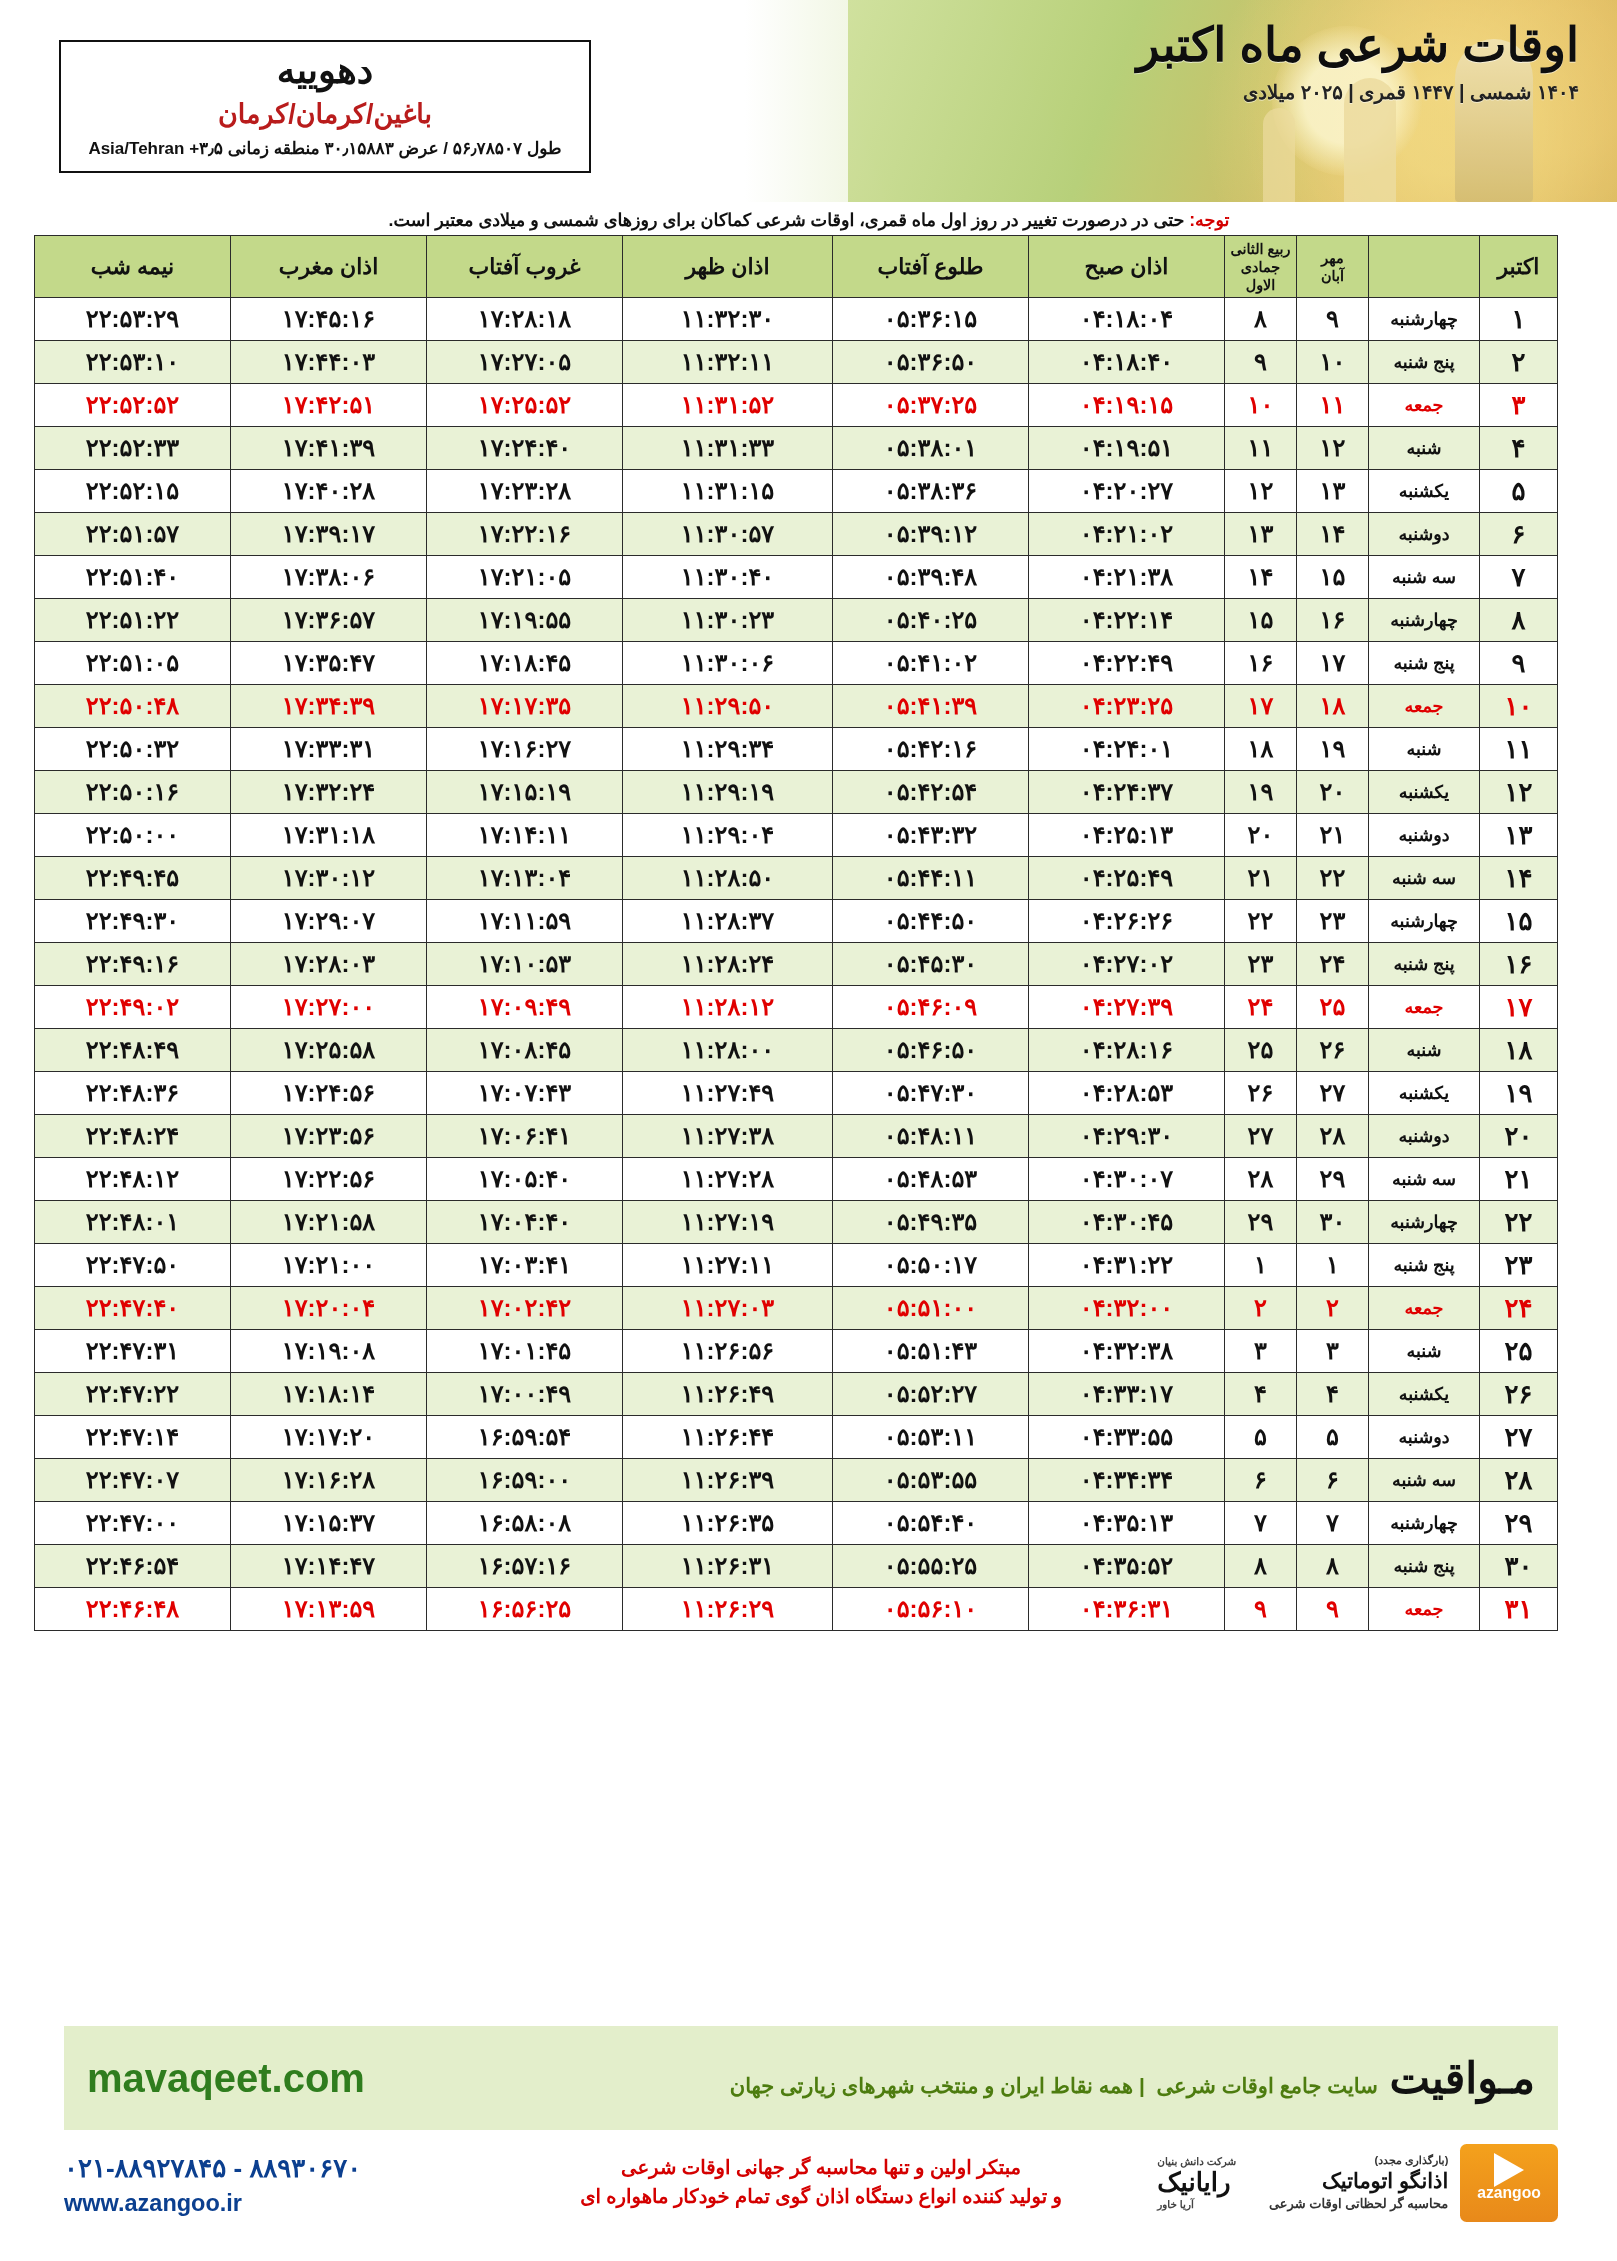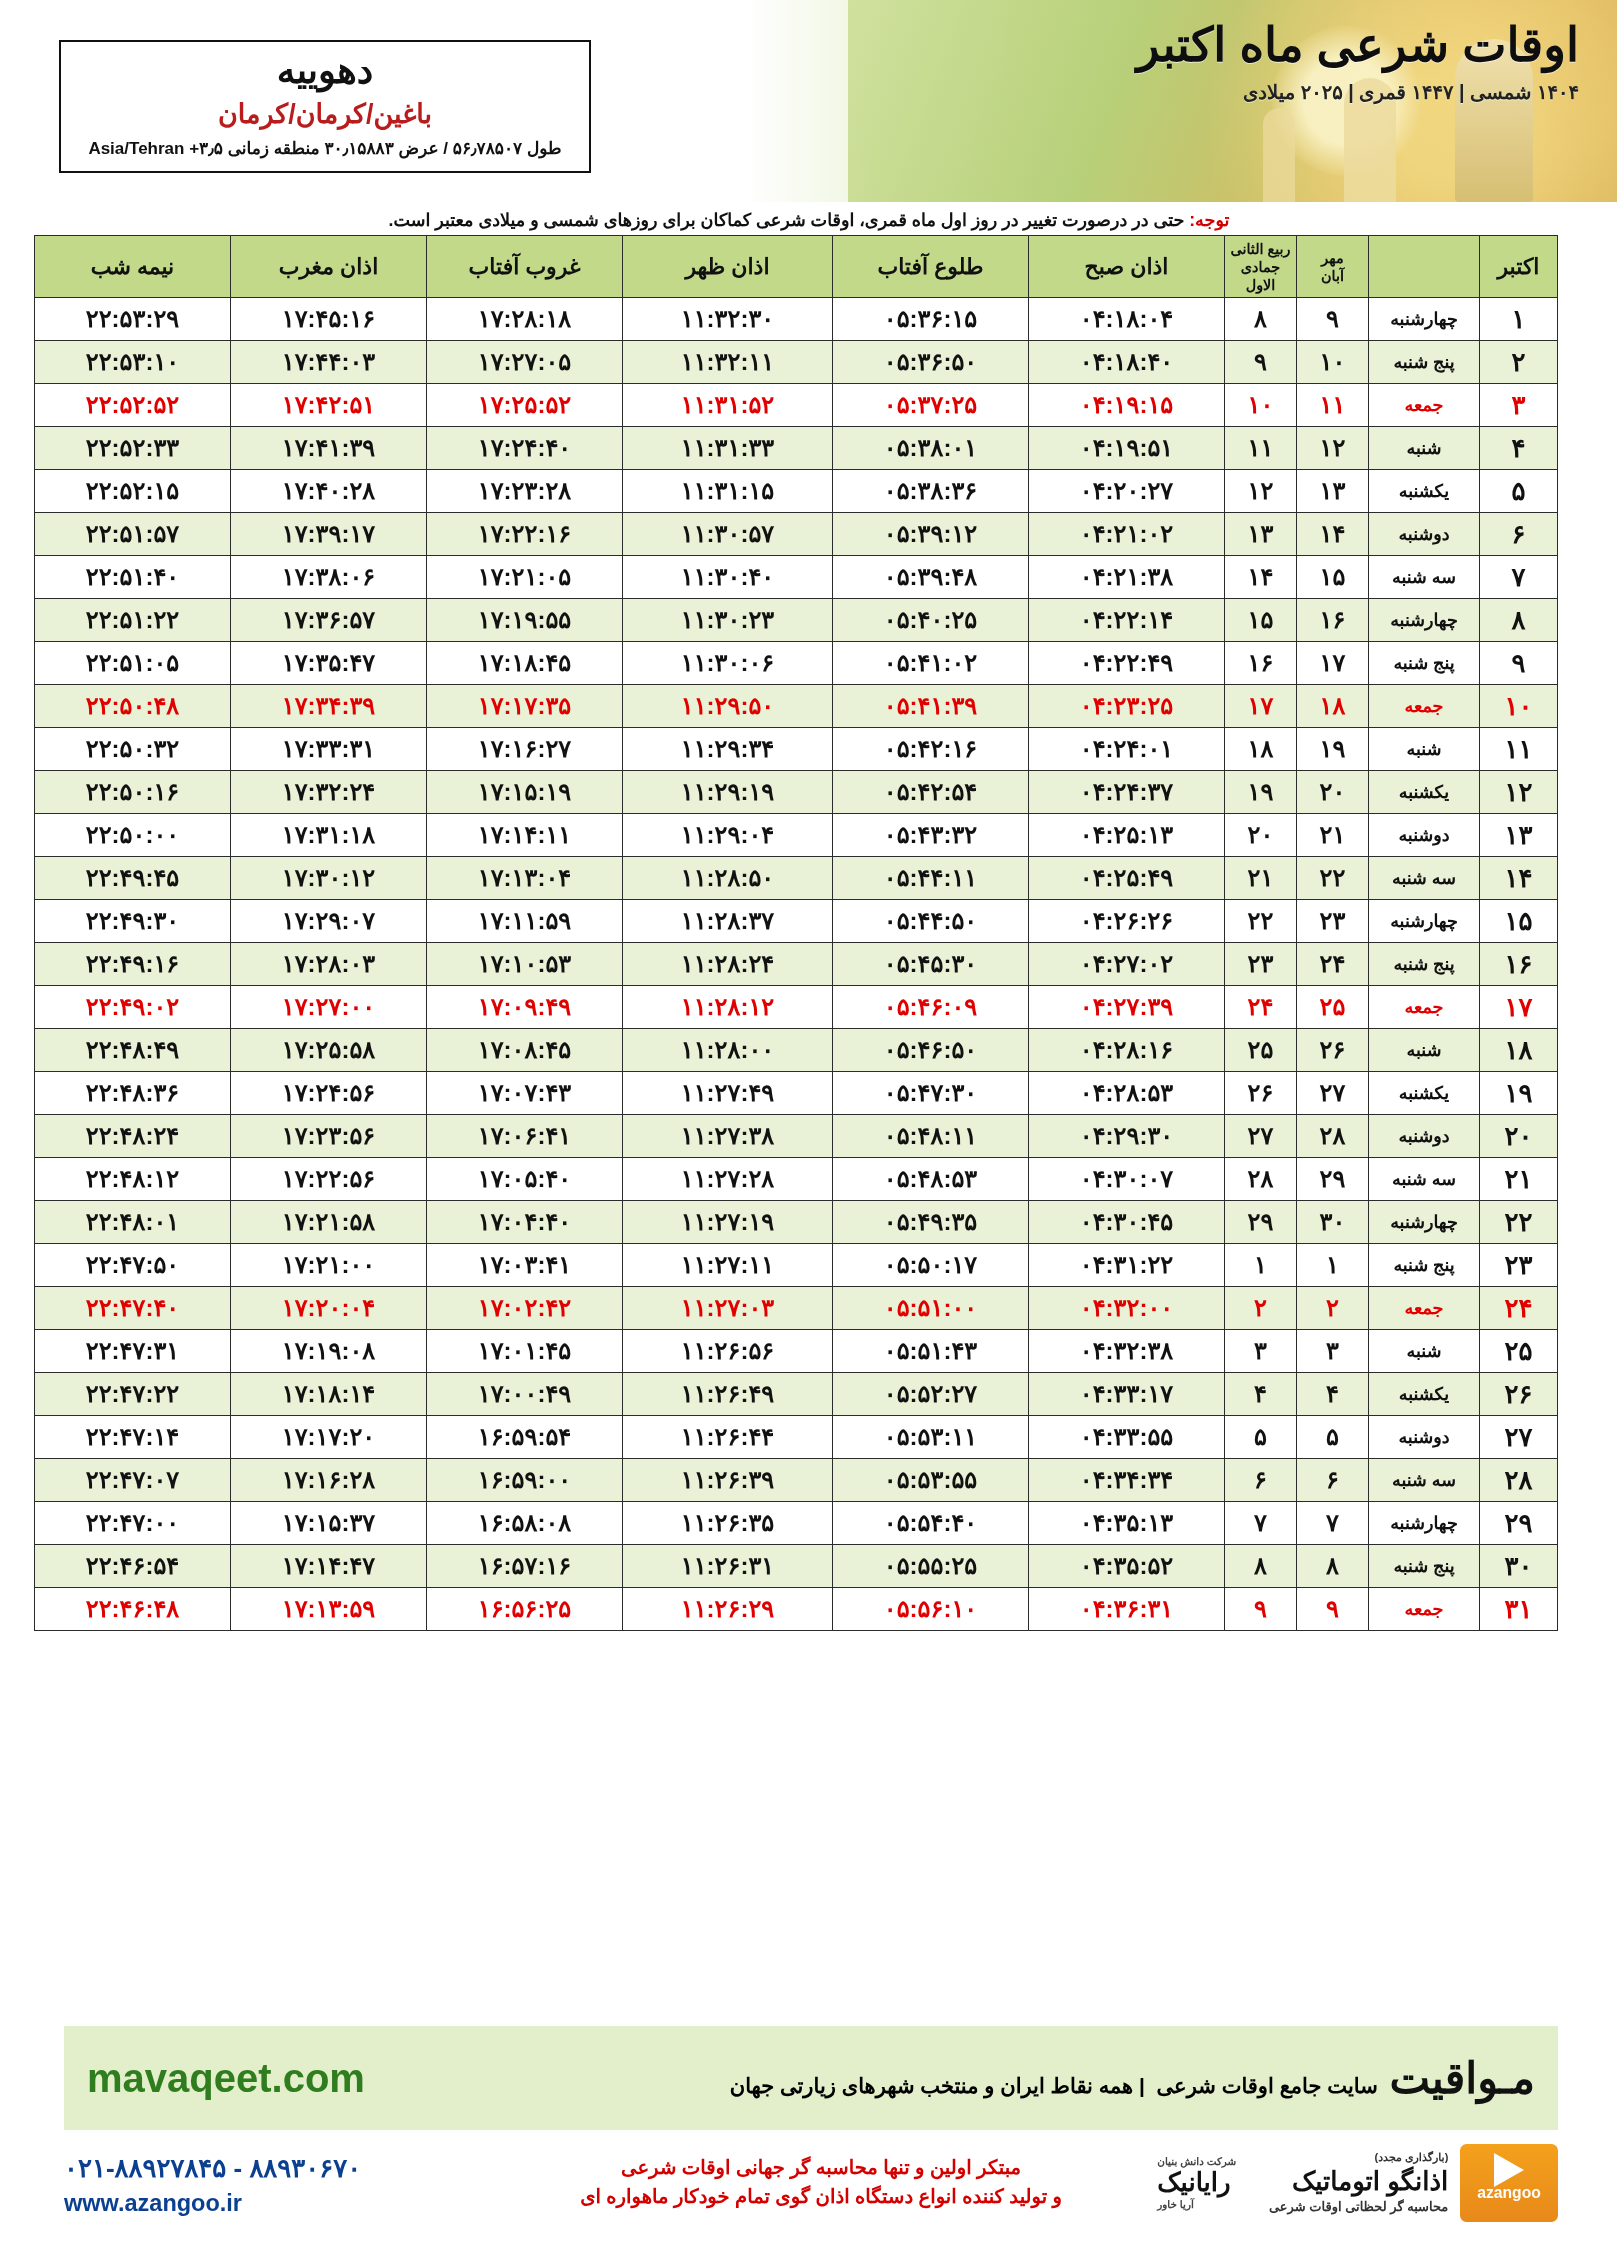--- a/index.html
+++ b/index.html
@@ -98,38 +98,38 @@
   
   .footer{
     position:absolute;left:0;bottom:0;width:1618px;height:235px;background:#ffffff;
   }
   .footer-green{
     position:absolute;left:64px;top:0;width:1494px;height:104px;background:#e3eecb;
     border:1.3px solid #e3eecb;display:flex;align-items:center;justify-content:space-between;
     padding:0 22px;box-sizing:border-box;direction:rtl;
   }
   .brand-fa{font-size:43px;font-weight:bold;color:#111;letter-spacing:-0.7px;}
-  .brand-tag{font-size:21px;font-weight:bold;color:#000000;margin-right:11.7px;}
+  .brand-tag{font-size:21px;font-weight:bold;color:#4d7c0f;margin-right:11.7px;}
   .brand-en{font-size:40px;font-weight:bold;color:#2f7d1e;font-family:"Liberation Sans",sans-serif;}
   .footer-bottom{
     position:absolute;left:64px;top:115px;width:1494px;height:111px;direction:rtl;
   }
   .fb-right{position:absolute;right:0;top:2.6px;display:flex;align-items:center;gap:11.7px;}
   .azangoo-logo{
     width:98px;height:78px;background:linear-gradient(180deg,#f4a11c 0%,#e8891a 100%);
     border-radius:6.5px;display:flex;flex-direction:column;align-items:center;justify-content:flex-end;
     color:#fff;font-size:15.7px;font-weight:bold;padding-bottom:20px;box-sizing:border-box;position:relative;
   }
   .azangoo-logo .speaker{
     position:absolute;top:9px;left:50%;transform:translateX(-50%);
     width:0;height:0;border-top:17px solid transparent;border-bottom:17px solid transparent;
     border-left:30px solid #ffffff;
   }
   .azan-text{text-align:right;}
-  .azan-text .l1{font-size:26px;font-weight:bold;color:#111;}
+  .azan-text .l1{font-size:21px;font-weight:bold;color:#111;}
   .azan-text .l2{font-size:13px;font-weight:bold;color:#333;margin-top:2.6px;}
   .azan-text .l0{font-size:11px;font-weight:bold;color:#333;margin-bottom:2px;}
   .rayaneic{text-align:left;margin-right:21px;}
   .rayaneic .r1{font-size:26px;font-weight:bold;color:#111;}
   .rayaneic .r0{font-size:10.4px;font-weight:bold;color:#444;}
   .fb-center{position:absolute;right:496px;top:11.7px;text-align:center;direction:rtl;}
   .fb-center div{font-size:19.6px;font-weight:bold;color:#d40000;line-height:1.5;}
   .fb-left{position:absolute;left:0;top:11.7px;text-align:left;}
   .fb-left .phone{font-size:26px;font-weight:bold;color:#0b3f8f;direction:ltr;}
   .fb-left .site{font-size:23.5px;font-weight:bold;color:#0b3f8f;direction:ltr;margin-top:6.5px;}

